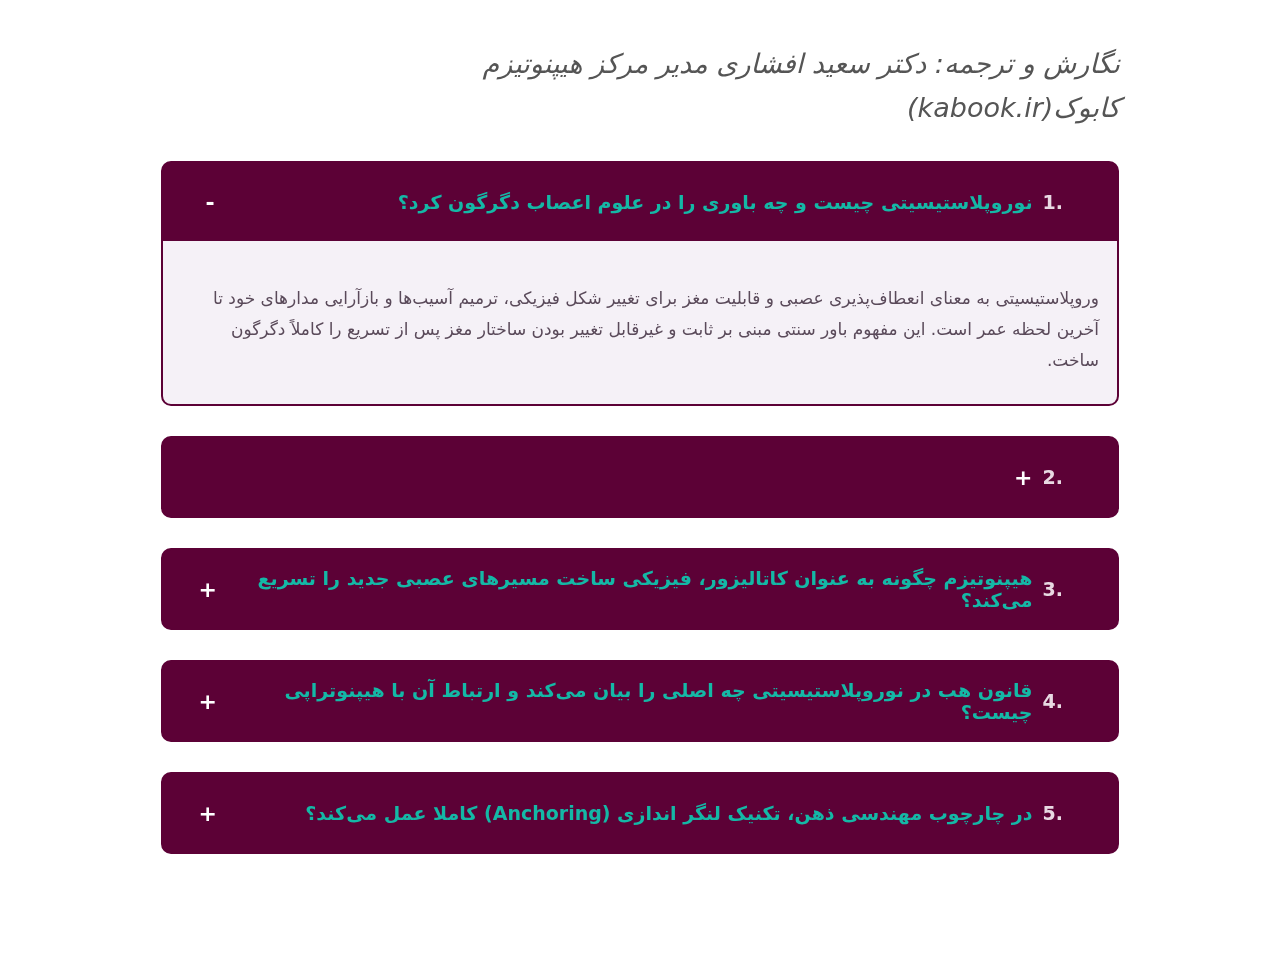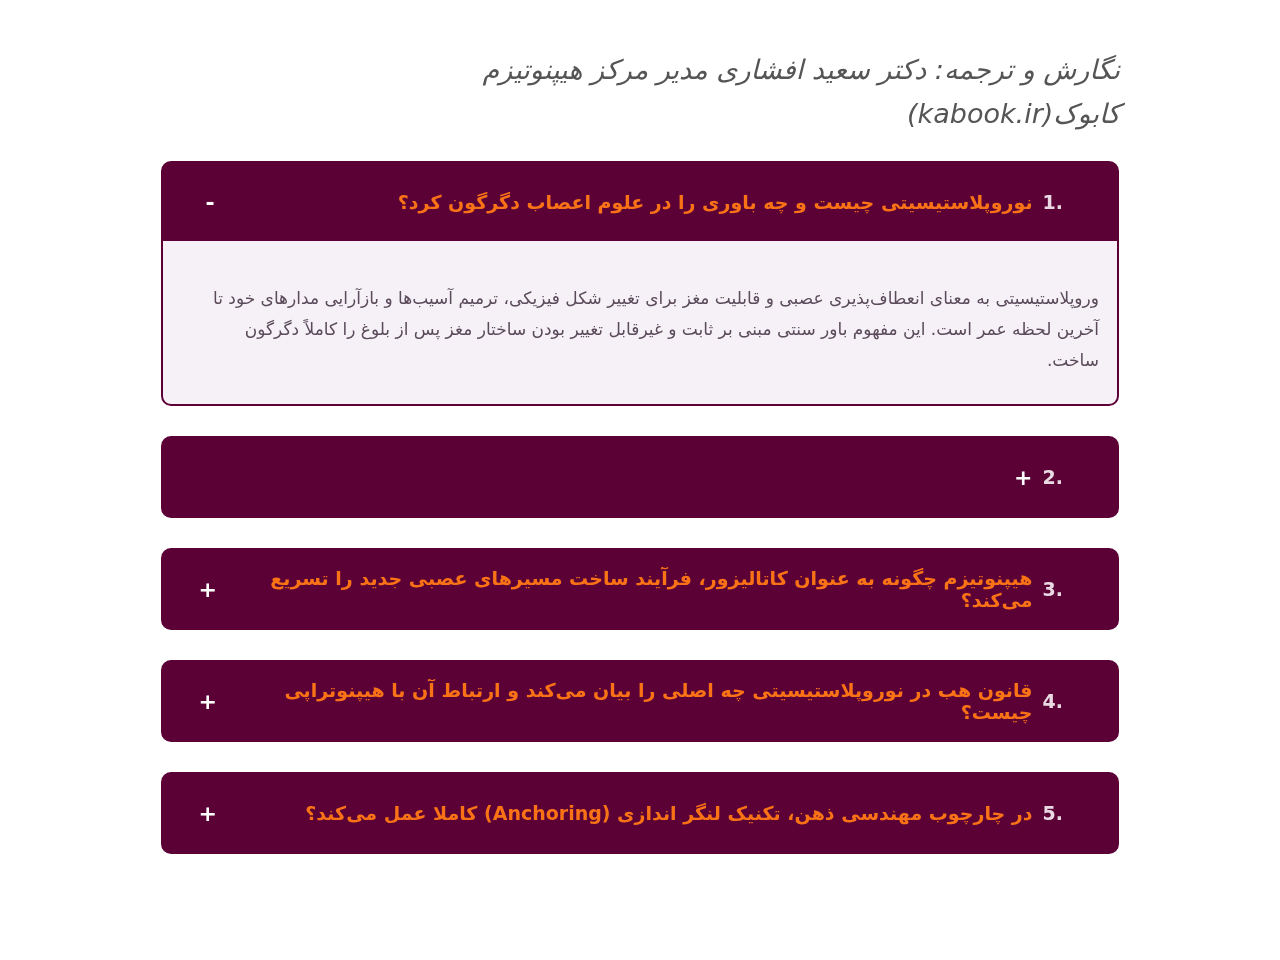--- a/index.html
+++ b/index.html
@@ -1,69 +1,69 @@
 <!DOCTYPE html>
 <html><head>
 <meta charset="utf-8">
 <style>
   html, body { margin: 0; padding: 0; }
   body {
     width: 1280px; height: 960px; background: #ffffff;
     font-family: "DejaVu Sans", sans-serif; direction: rtl; overflow: hidden;
   }
   .intro {
-    position: absolute; top: 48px; right: 160px; width: 640px;
+    position: absolute; top: 42px; right: 160px; width: 640px;
     font-family: "DejaVu Sans", sans-serif; font-style: italic;
     font-size: 27px; line-height: 44px; color: #555555; text-align: right;
   }
   .faq { position: absolute; top: 161px; left: 161px; width: 958px; }
   .item {
     border: 2px solid #5c0136; border-radius: 10px; overflow: hidden;
     margin-bottom: 30px; background: #5c0136;
   }
   .item.open { margin-bottom: 30px; }
   .header {
     height: 78px; display: flex; align-items: center;
     padding: 0 54px 0 40px; color: #ffffff; cursor: pointer;
   }
   .num { font-weight: bold; font-size: 19px; color: #e8d9e2; margin-left: 10px; white-space: nowrap; direction: ltr; }
-  .q { font-weight: bold; font-size: 19px; color: #f97316; flex: 1; text-align: right; }
+  .q { font-weight: bold; font-size: 19px; color: #14b8a6; flex: 1; text-align: right; }
   .toggle { font-weight: bold; font-size: 22px; color: #ffffff; width: 14px; text-align: center; }
   .body {
     background: #f5f1f7; padding: 42px 18px 28px 28px;
     font-size: 17px; line-height: 31px; color: #5a4a5a; text-align: right;
   }
 </style>
 </head>
 <body>
 
 <div class="intro">نگارش و ترجمه: دکتر سعید افشاری مدیر مرکز هیپنوتیزم کابوک(kabook.ir)</div>
 
 <div class="faq">
 
   <div class="item open">
     <div class="header">
       <span class="num">1.</span>
       <span class="q">نوروپلاستیسیتی چیست و چه باوری را در علوم اعصاب دگرگون کرد؟</span>
       <span class="toggle">-</span>
     </div>
-    <div class="body">وروپلاستیسیتی به معنای انعطاف‌پذیری عصبی و قابلیت مغز برای تغییر شکل فیزیکی، ترمیم آسیب‌ها و بازآرایی مدارهای خود تا آخرین لحظه عمر است. این مفهوم باور سنتی مبنی بر ثابت و غیرقابل تغییر بودن ساختار مغز پس از بلوغ را کاملاً دگرگون ساخت.</div>
+    <div class="body">وروپلاستیسیتی به معنای انعطاف‌پذیری عصبی و قابلیت مغز برای تغییر شکل فیزیکی، ترمیم آسیب‌ها و بازآرایی مدارهای خود تا آخرین لحظه عمر است. این مفهوم باور سنتی مبنی بر ثابت و غیرقابل تغییر بودن ساختار مغز پس از تسریع را کاملاً دگرگون ساخت.</div>
   </div>
 
   <div class="item">
     <div class="header">
       <span class="num">2.</span>
       <span class="toggle">+</span>
     </div>
   </div>
 
   <div class="item">
     <div class="header">
       <span class="num">3.</span>
-      <span class="q">هیپنوتیزم چگونه به عنوان کاتالیزور، فرآیند ساخت مسیرهای عصبی جدید را تسریع می‌کند؟</span>
+      <span class="q">هیپنوتیزم چگونه به عنوان کاتالیزور، فیزیکی ساخت مسیرهای عصبی جدید را تسریع می‌کند؟</span>
       <span class="toggle">+</span>
     </div>
   </div>
 
   <div class="item">
     <div class="header">
       <span class="num">4.</span>
       <span class="q">قانون هب در نوروپلاستیسیتی چه اصلی را بیان می‌کند و ارتباط آن با هیپنوتراپی چیست؟</span>
       <span class="toggle">+</span>
     </div>

